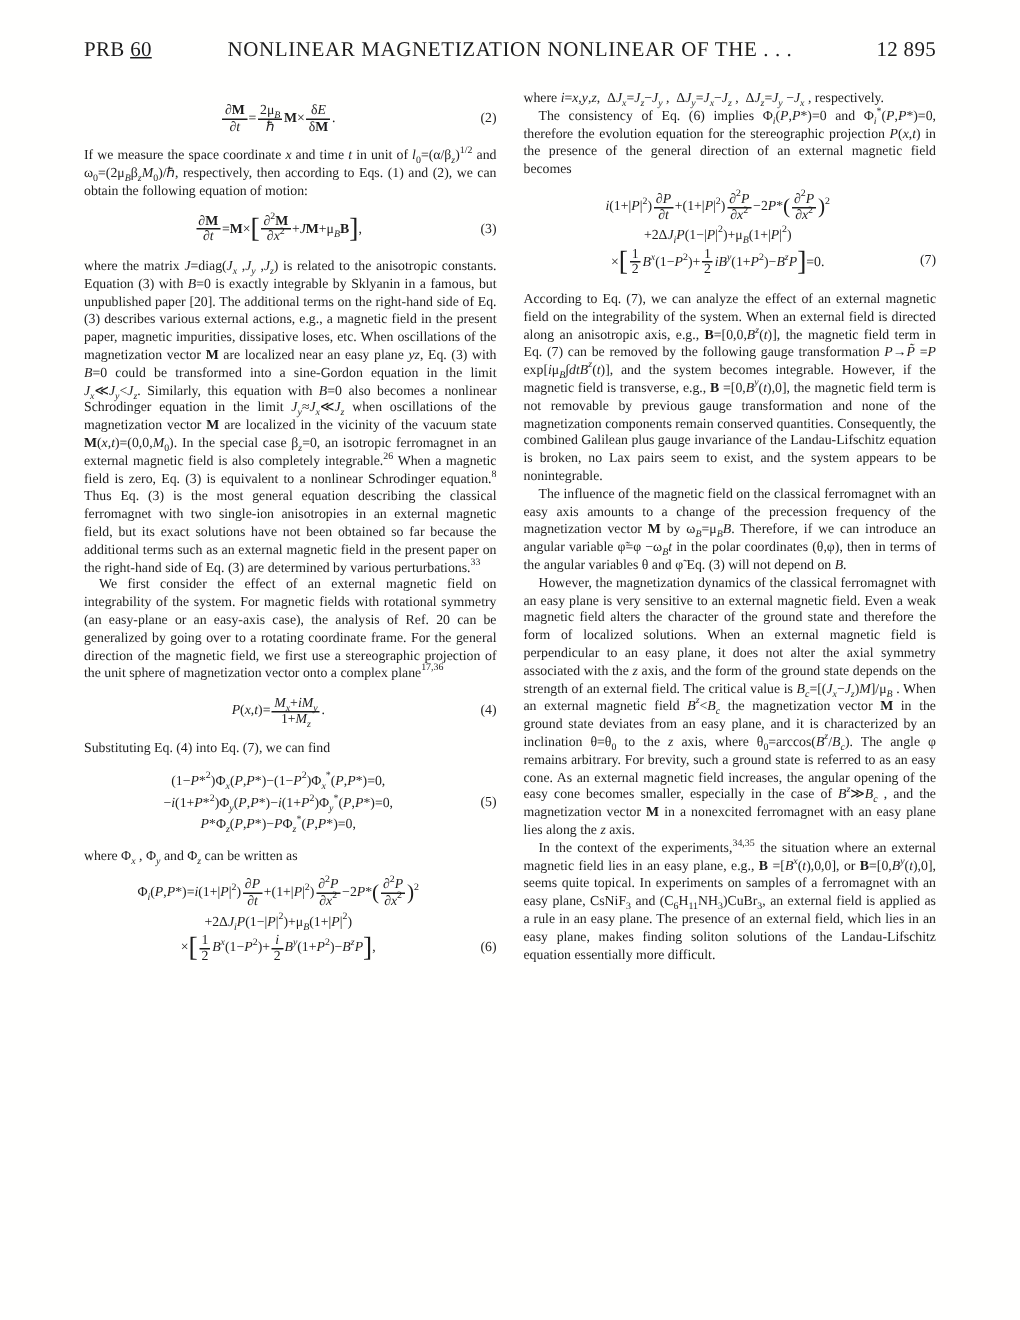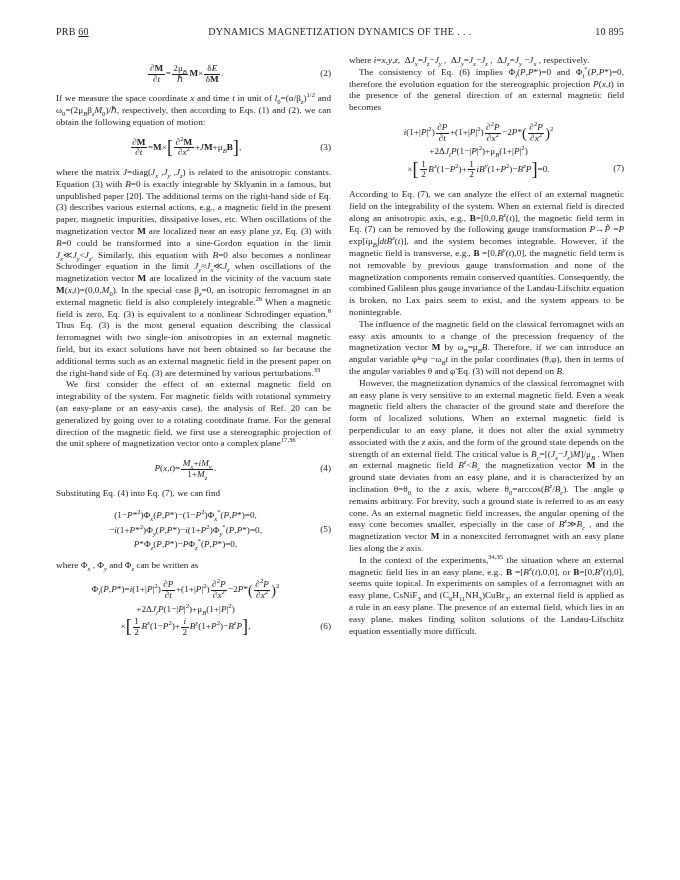--- a/index.html
+++ b/index.html
@@ -1,21 +1,21 @@
 <!DOCTYPE html>
 <html><head>
 <meta charset="utf-8">
 <style>
   *{box-sizing:border-box;margin:0;padding:0;}
   html,body{background:#e8e8e8;}
   body{font-family:"Liberation Serif",serif;color:#1c1c1c;}
   .page{position:relative;width:680px;height:880px;margin:0 auto;background:#fffffe;
         padding:26px 56px 10px 56px;overflow:hidden;}
   .page-header{display:flex;justify-content:space-between;align-items:baseline;
-        font-size:10px;letter-spacing:0.2px;margin-bottom:18px;}
+        font-size:14px;letter-spacing:0.2px;margin-bottom:18px;}
   .h-left{width:90px;}
   .h-left .uline{text-decoration:underline;}
   .h-center{flex:1;text-align:center;letter-spacing:0.4px;}
   .h-right{width:90px;text-align:right;}
   .columns{display:flex;gap:18px;}
   .col{flex:1;min-width:0;font-size:9.2px;line-height:11.8px;text-align:justify;}
   p{text-align:justify;}
   p.indent{text-indent:10px;}
   .eq{position:relative;text-align:center;margin:9px 0;padding-right:16px;}
   .eq-line{line-height:1.35;margin:2px 0;}
@@ -33,22 +33,22 @@
 </head>
 <body>
 
 <div class="page">
 
   <header class="page-header">
     <div class="h-left">
       <span>PRB</span>
       <span class="uline">60</span>
     </div>
-    <div class="h-center">DYNAMICS MAGNETIZATION DYNAMICS OF THE  . . .</div>
-    <div class="h-right">10 895</div>
+    <div class="h-center">NONLINEAR MAGNETIZATION NONLINEAR OF THE  . . .</div>
+    <div class="h-right">12 895</div>
   </header>
 
   <div class="columns">
 
     <div class="col">
 
       <div class="eq">
         <span class="eq-line tall"><span class="f"><span class="n">∂<b>M</b></span><span class="d">∂<i>t</i></span></span>=<span class="f"><span class="n">2μ<sub><i>B</i></sub></span><span class="d">ℏ</span></span><b>M</b>×<span class="f"><span class="n">δ<i>E</i></span><span class="d">δ<b>M</b></span></span>.</span>
         <span class="eq-num">(2)</span>
       </div>

